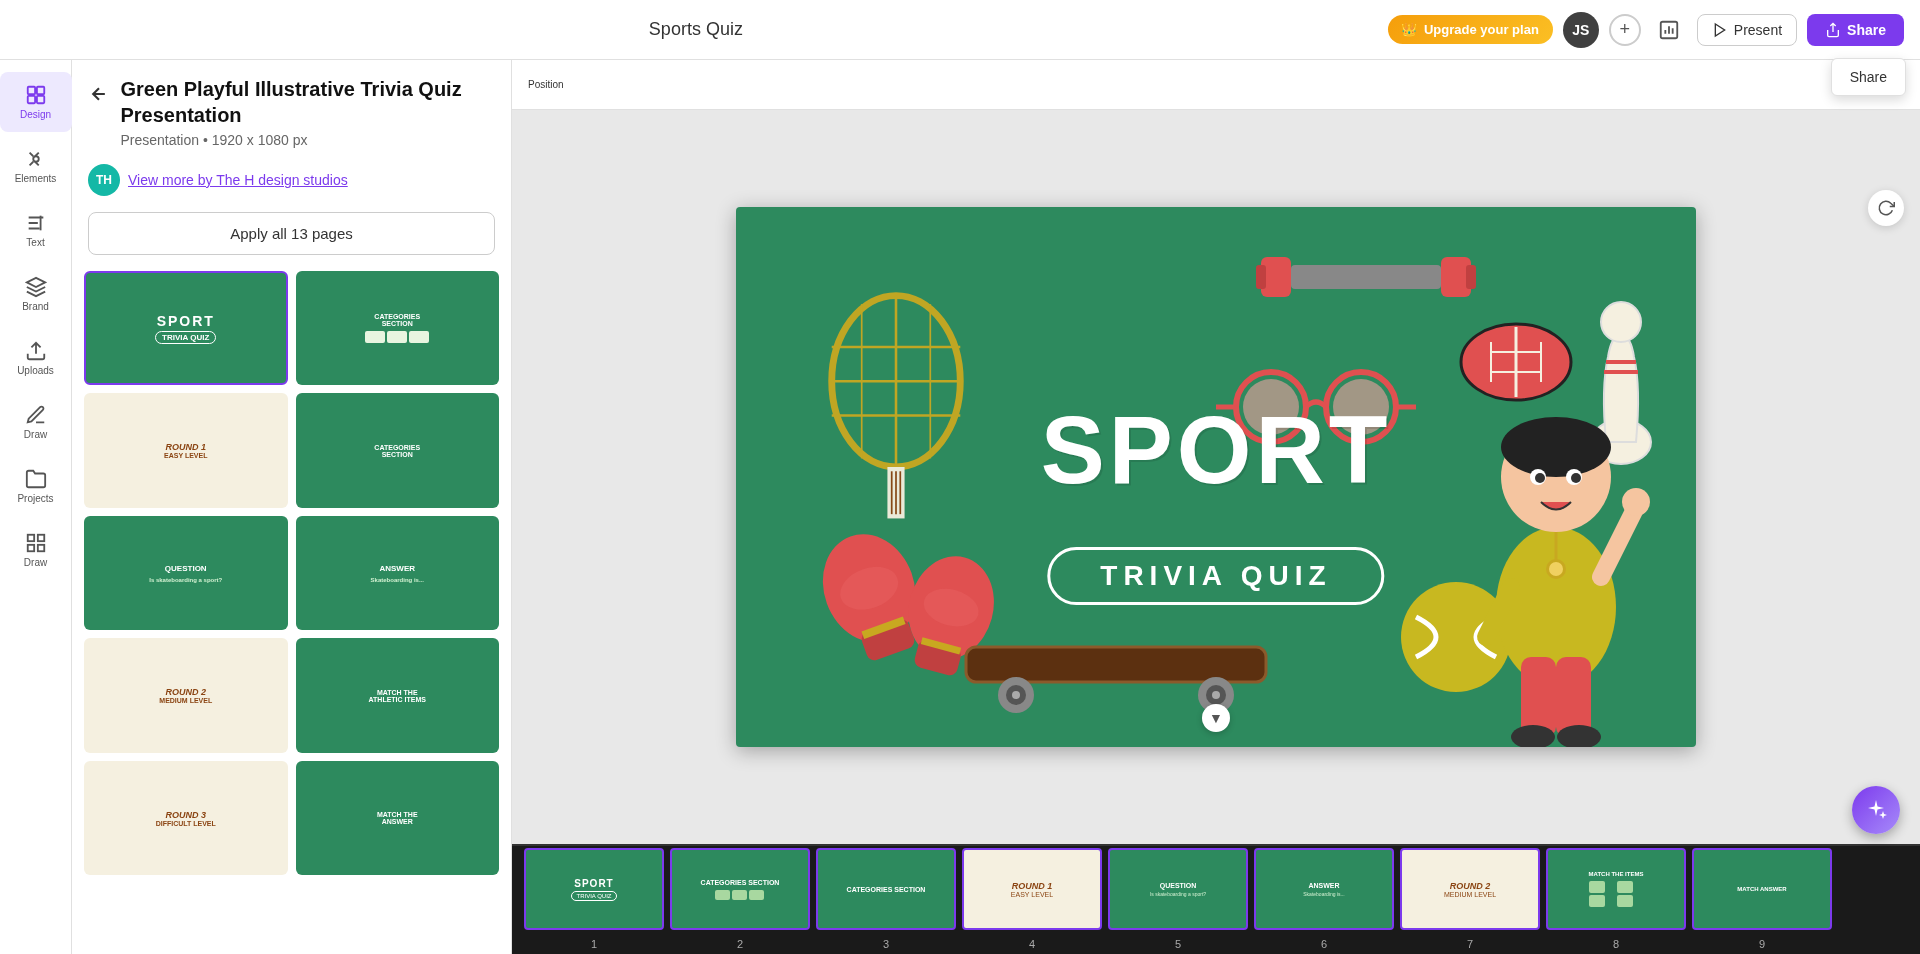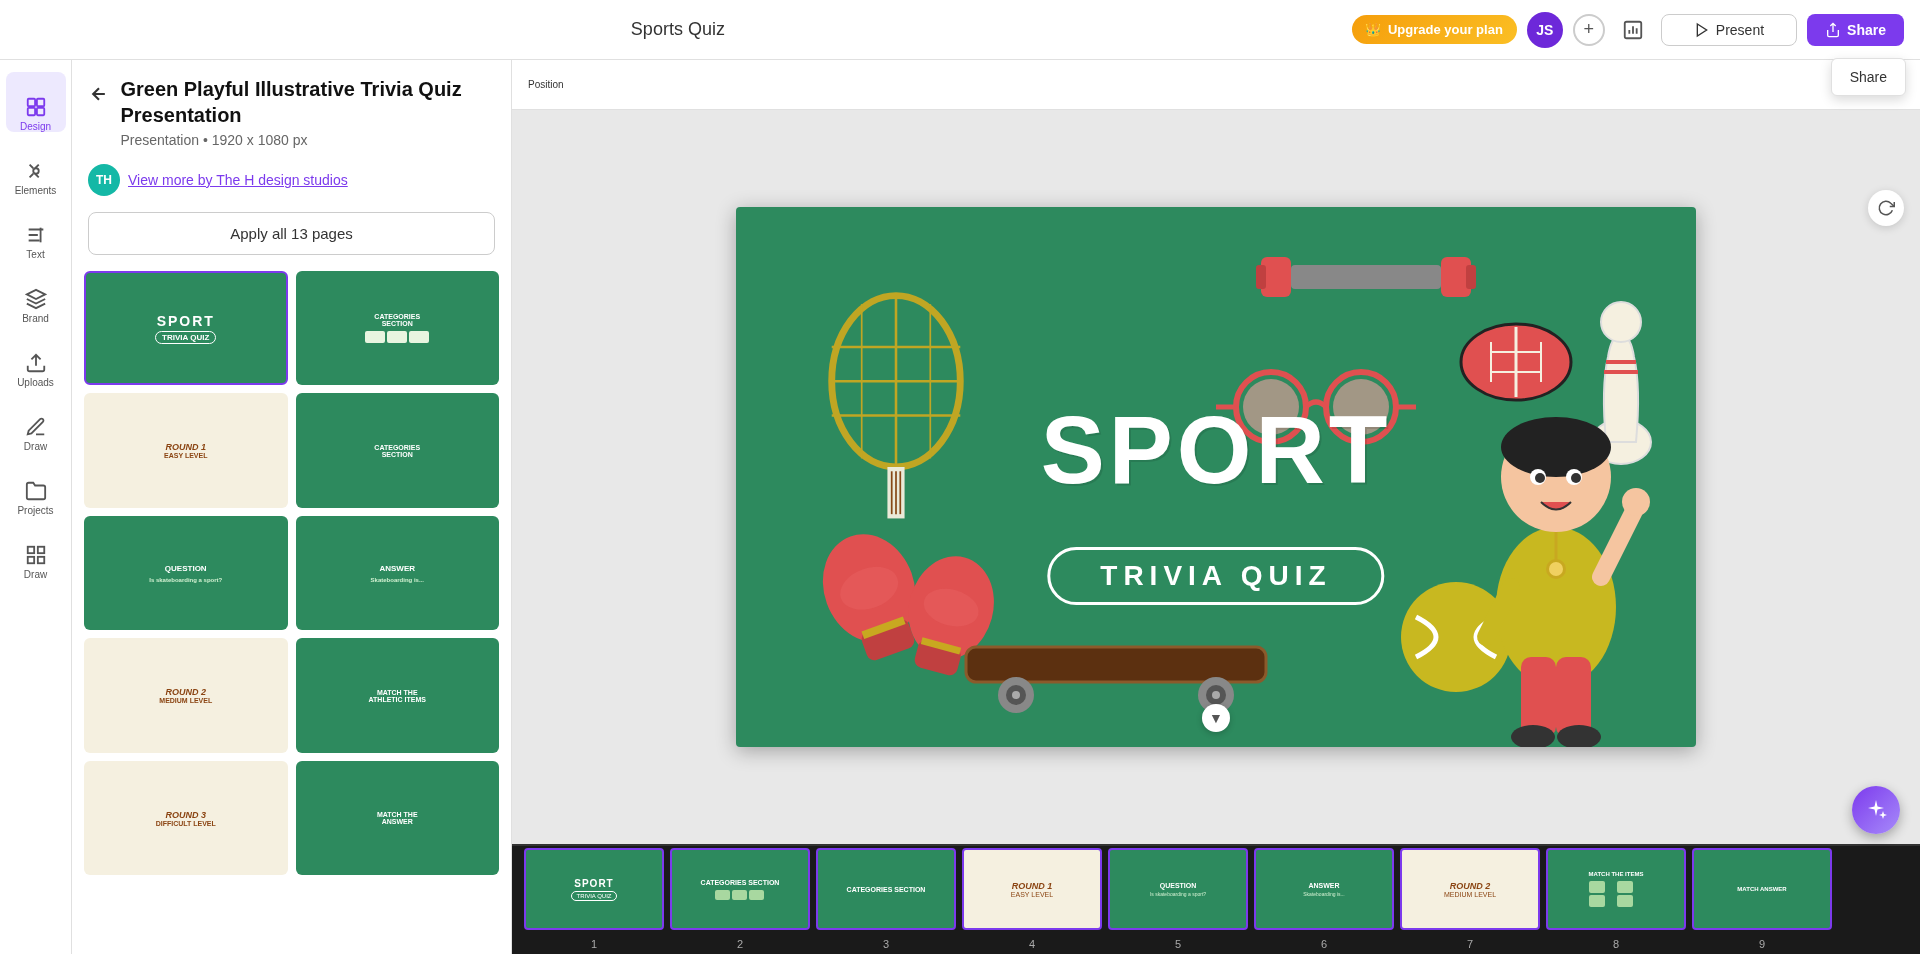--- a/index.html
+++ b/index.html
@@ -42,29 +42,29 @@
       font-size: 18px; font-weight: 500; color: #333; border: none; outline: none; text-align: center;
       background: transparent; cursor: pointer; padding: 4px 8px; border-radius: 4px;
     }
 
     .upgrade-btn {
       display: flex; align-items: center; gap: 6px;
       background: linear-gradient(135deg, #f59e0b, #fbbf24);
       border-radius: 20px; padding: 7px 14px; cursor: pointer; color: white; font-size: 13px; font-weight: 600;
     }
 
-    .avatar { width: 36px; height: 36px; border-radius: 50%; background: #6d28d9; display: flex; align-items: center; justify-content: center; color: white; font-size: 14px; font-weight: 600; cursor: pointer; overflow: hidden; }
+    .avatar { width: 36px; height: 36px; border-radius: 50%; background: #404040; display: flex; align-items: center; justify-content: center; color: white; font-size: 14px; font-weight: 600; cursor: pointer; overflow: hidden; }
 
     .plus-btn { width: 32px; height: 32px; border-radius: 50%; border: 2px solid #ccc; display: flex; align-items: center; justify-content: center; cursor: pointer; color: #555; font-size: 18px; }
 
     .analytics-btn { width: 36px; height: 36px; display: flex; align-items: center; justify-content: center; cursor: pointer; color: #555; }
 
     .present-btn {
       display: flex; align-items: center; gap: 6px;
-      border: 1.5px solid #ccc; border-radius: 8px; padding: 7px 32px; cursor: pointer; font-size: 14px; color: #333; background: white;
+      border: 1.5px solid #ccc; border-radius: 8px; padding: 7px 14px; cursor: pointer; font-size: 14px; color: #333; background: white;
     }
 
     .share-btn {
       background: #7c3aed; color: white; border-radius: 8px; padding: 8px 18px; cursor: pointer; font-size: 14px; font-weight: 600;
       display: flex; align-items: center; gap: 6px;
     }
 
     .share-tooltip {
       position: absolute; right: 14px; top: 58px; background: white; border: 1px solid #e0e0e0;
       border-radius: 6px; padding: 10px 18px; font-size: 14px; color: #333;
@@ -73,21 +73,21 @@
 
     
     .main-area { display: flex; flex: 1; overflow: hidden; }
 
     
     .icon-sidebar {
       width: 72px; background: white; border-right: 1px solid #e0e0e0;
       display: flex; flex-direction: column; align-items: center; padding: 12px 0; gap: 4px;
     }
     .sidebar-icon-item {
-      width: 60px; height: 60px; display: flex; flex-direction: column; align-items: center; justify-content: flex-end;
+      width: 72px; height: 60px; display: flex; flex-direction: column; align-items: center; justify-content: center;
       cursor: pointer; border-radius: 8px; gap: 3px; color: #555;
     }
     .sidebar-icon-item.active { background: #ede9fe; color: #7c3aed; }
     .sidebar-icon-label { font-size: 10px; color: inherit; }
     .sidebar-icon-item svg { width: 22px; height: 22px; }
 
     
     .panel {
       width: 440px; background: white; border-right: 1px solid #e0e0e0;
       display: flex; flex-direction: column; overflow: hidden; position: relative;

